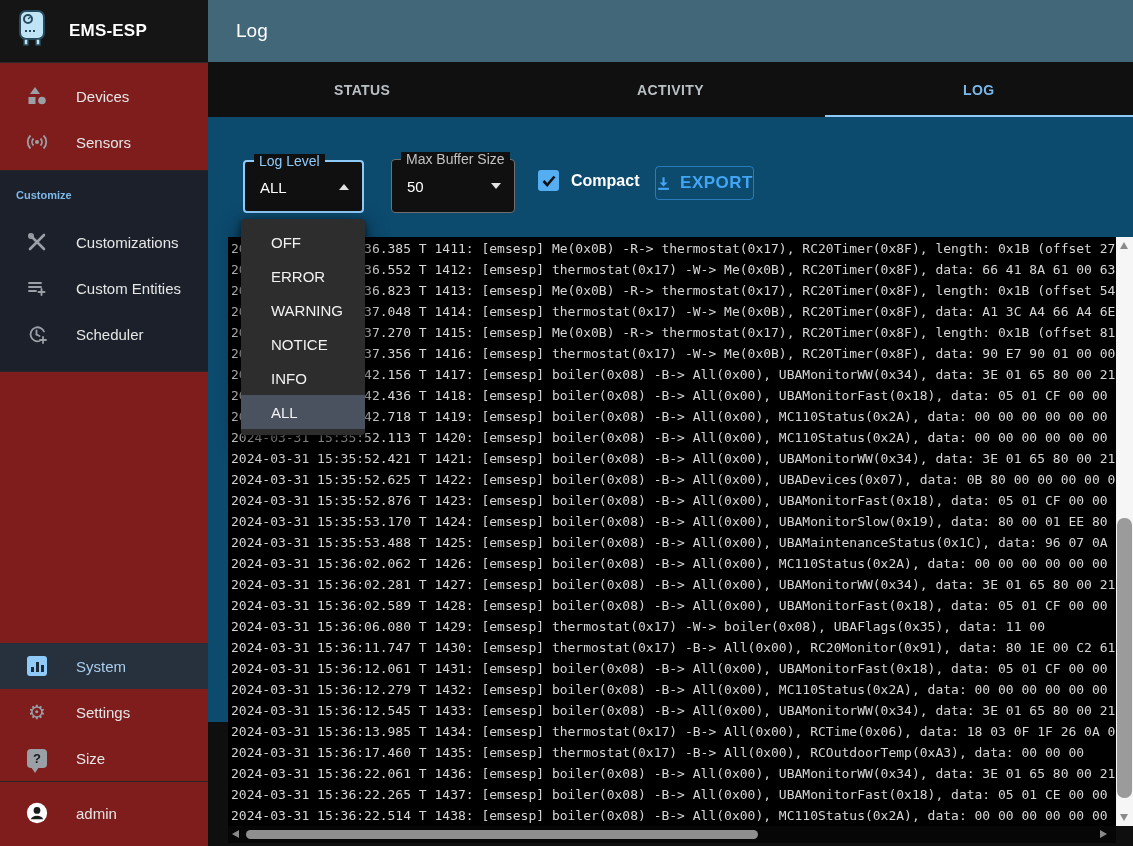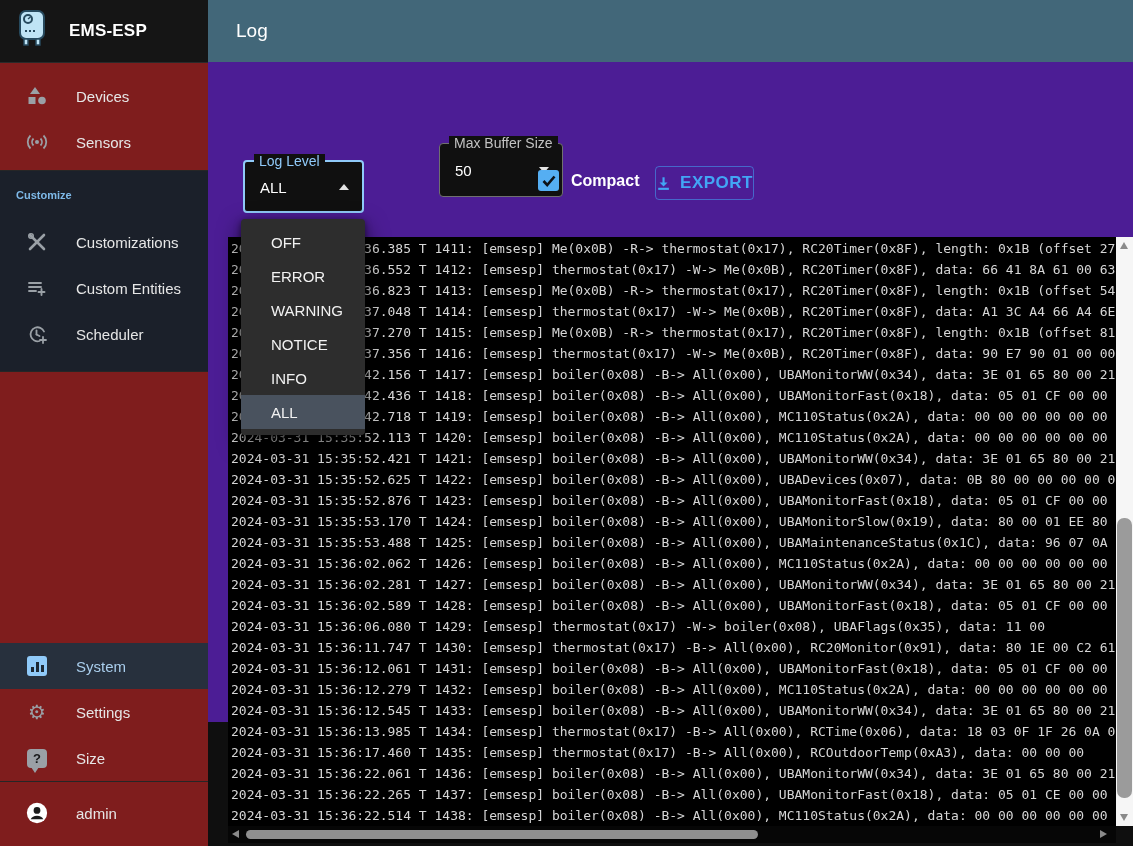--- a/index.html
+++ b/index.html
@@ -21,21 +21,21 @@
   .customize-sec { background:#1b202a; border-bottom:1px solid #262626; padding-bottom:14px; }
   .sec-header { height:48px; display:flex; align-items:center; padding-left:16px;
                 color:#7eb9e8; font-size:11px; font-weight:bold; }
   .side-spacer { flex:1 1 auto; }
   .nav-bottom {}
   .nav-row.active { background:#27303d; }
   .nav-row.active .nav-label { color:#a9cdec; }
   .user-sec { border-top:1px solid #262626; padding:8px 0 10px 0; }
 
   
-  .main { position:absolute; left:208px; top:0; width:925px; height:722px; background:#4c1d95; }
+  .main { position:absolute; left:208px; top:0; width:925px; height:722px; background:#0c4a6e; }
   .appbar { position:absolute; left:0; top:0; width:925px; height:62px; background:#426779;
             display:flex; align-items:center; padding-left:28px; }
   .appbar-title { color:#ffffff; font-size:19px; }
   .tabbar { position:absolute; left:0; top:62px; width:925px; height:55px; background:#101010;
             display:flex; }
   .tab { flex:1 1 0; display:flex; align-items:center; justify-content:center;
          font-size:14px; font-weight:bold; letter-spacing:.4px; color:#b9c0c4;
          position:relative; cursor:pointer; }
   .tab.active { color:#79b8ed; }
   .tab.active::after { content:""; position:absolute; left:0; right:0; bottom:0; height:2px;
@@ -48,21 +48,21 @@
   .select .sel-value { position:absolute; left:15px; top:50%; transform:translateY(-50%);
                        color:#ffffff; font-size:15px; }
   .caret-up { position:absolute; right:13px; top:50%; margin-top:-3px; width:0; height:0;
               border-left:5px solid transparent; border-right:5px solid transparent;
               border-bottom:6px solid #e3e3e3; }
   .caret-down { position:absolute; right:13px; top:50%; margin-top:-3px; width:0; height:0;
               border-left:5px solid transparent; border-right:5px solid transparent;
               border-top:6px solid #e3e3e3; }
   .sel-loglevel { left:35px; top:160px; width:121px; height:53px; border:2px solid #90caf9; }
   .sel-loglevel .sel-label { color:#90caf9; }
-  .sel-buffer { left:183px; top:143px; width:124px; height:54px; border:1px solid #707070;margin-left:48px; }
+  .sel-buffer { left:183px; top:159px; width:124px; height:54px; border:1px solid #707070; }
   .sel-buffer .sel-label { color:#c2c2c2; }
   .compact-wrap { position:absolute; left:330px; top:170px; display:flex; align-items:center;
                   gap:12px; }
   .checkbox { width:21px; height:21px; background:#55aef2; border-radius:3px; display:flex;
               align-items:center; justify-content:center; cursor:pointer; }
   .compact-label { color:#ffffff; font-size:16px; font-weight:bold; }
   .export-btn { position:absolute; left:447px; top:166px; width:99px; height:34px;
                 border:1px solid rgba(66,165,245,.55); border-radius:4px; background:transparent;
                 display:flex; align-items:center; justify-content:center; gap:9px;
                 color:#42a5f5; font-size:17px; font-weight:bold; letter-spacing:.5px;
@@ -237,20 +237,25 @@
       <span class="nav-label">admin</span>
     </div>
   </div>
 </div>
 
 <div class="main">
   <div class="appbar">
     <span class="appbar-title">Log</span>
   </div>
 
+  <div class="tabbar">
+    <div class="tab">STATUS</div>
+    <div class="tab">ACTIVITY</div>
+    <div class="tab active">LOG</div>
+  </div>
 
   <div class="select sel-loglevel">
     <span class="sel-label">Log Level</span>
     <span class="sel-value">ALL</span>
     <span class="caret-up"></span>
   </div>
 
   <div class="select sel-buffer">
     <span class="sel-label">Max Buffer Size</span>
     <span class="sel-value">50</span>

